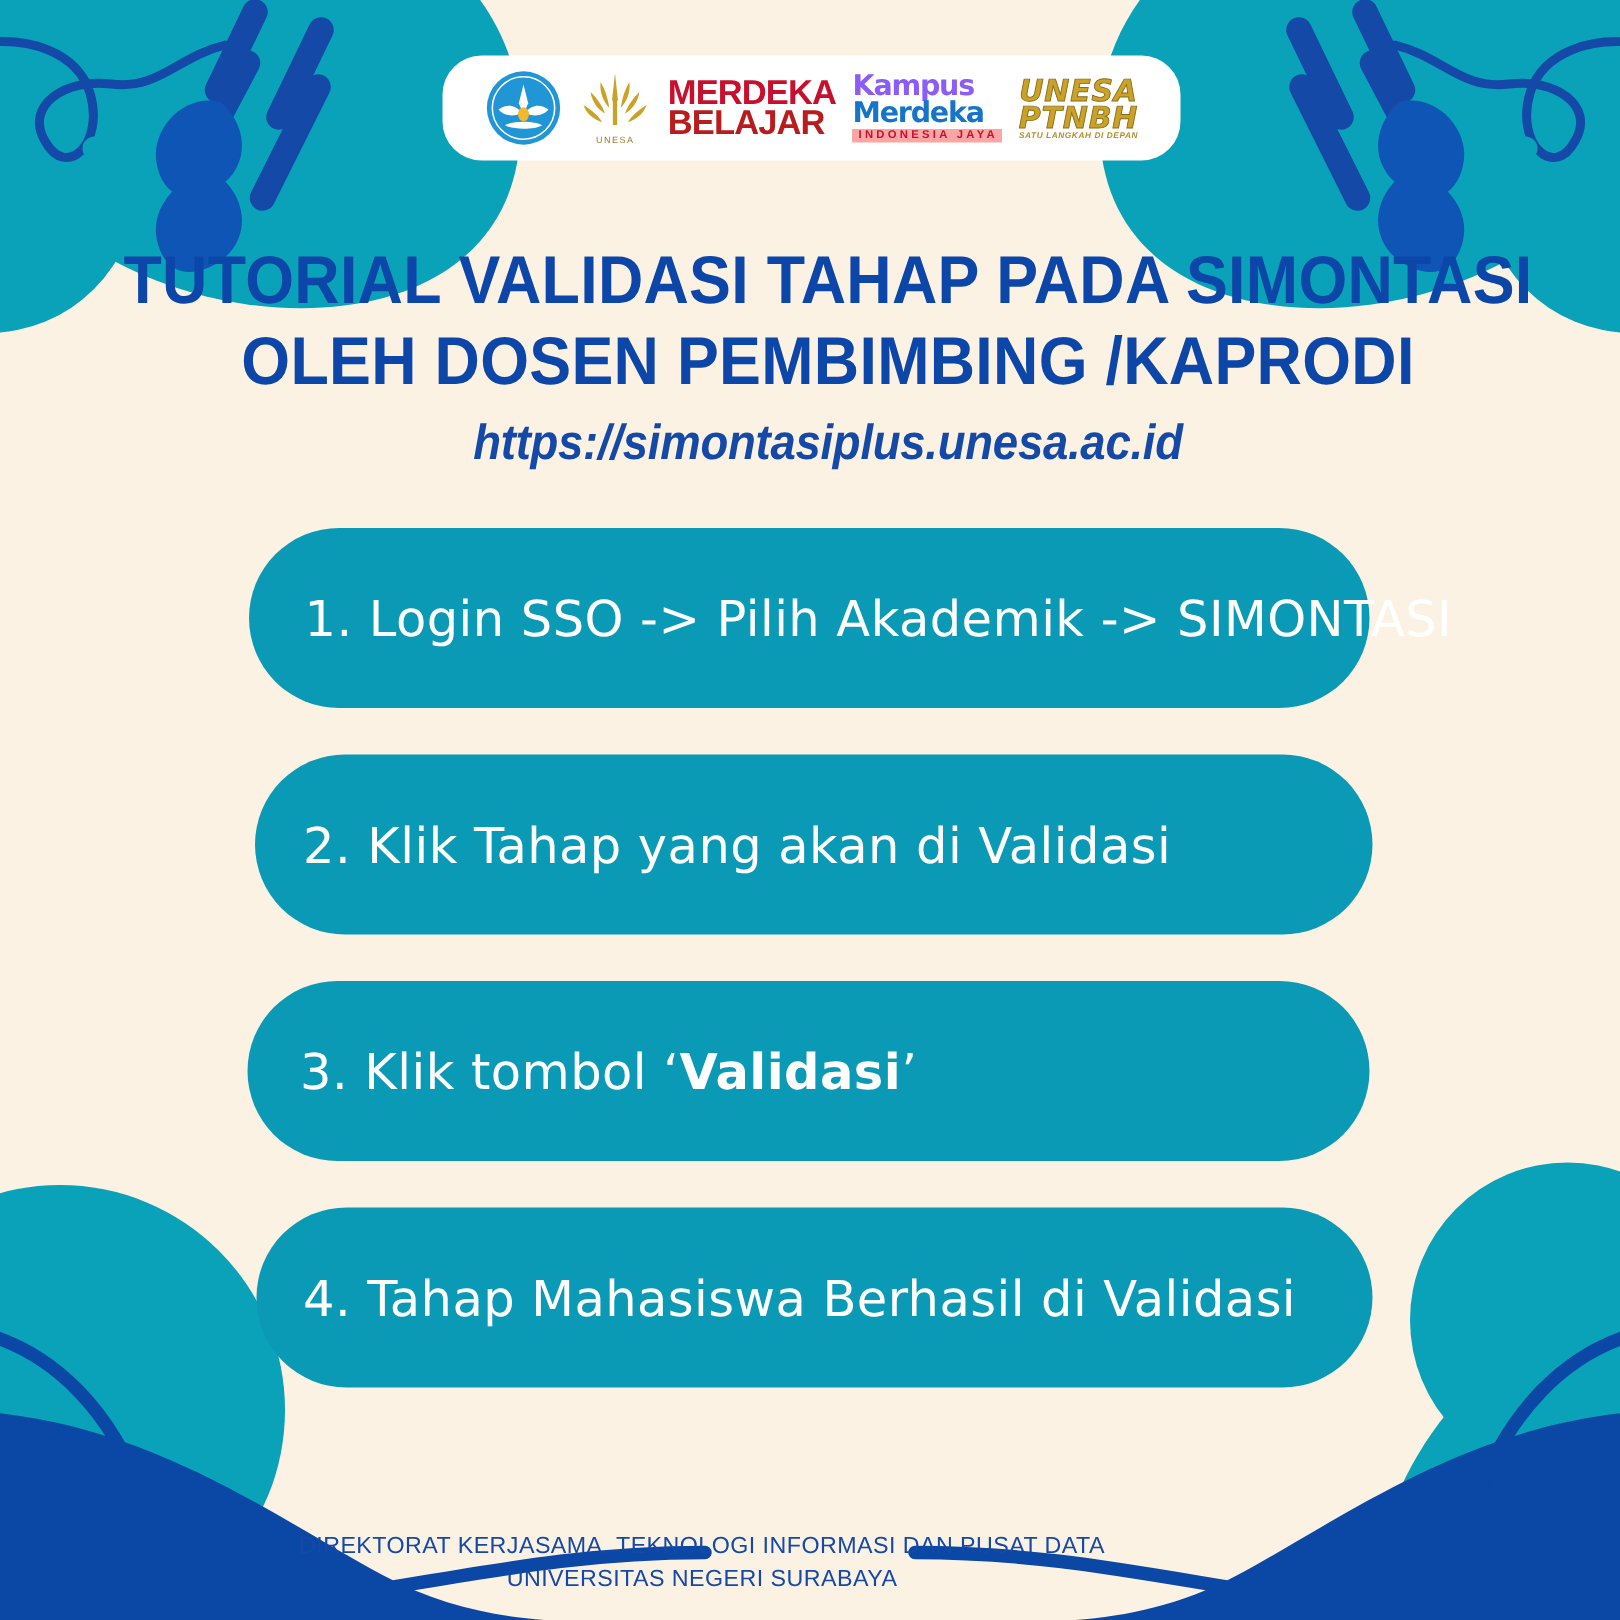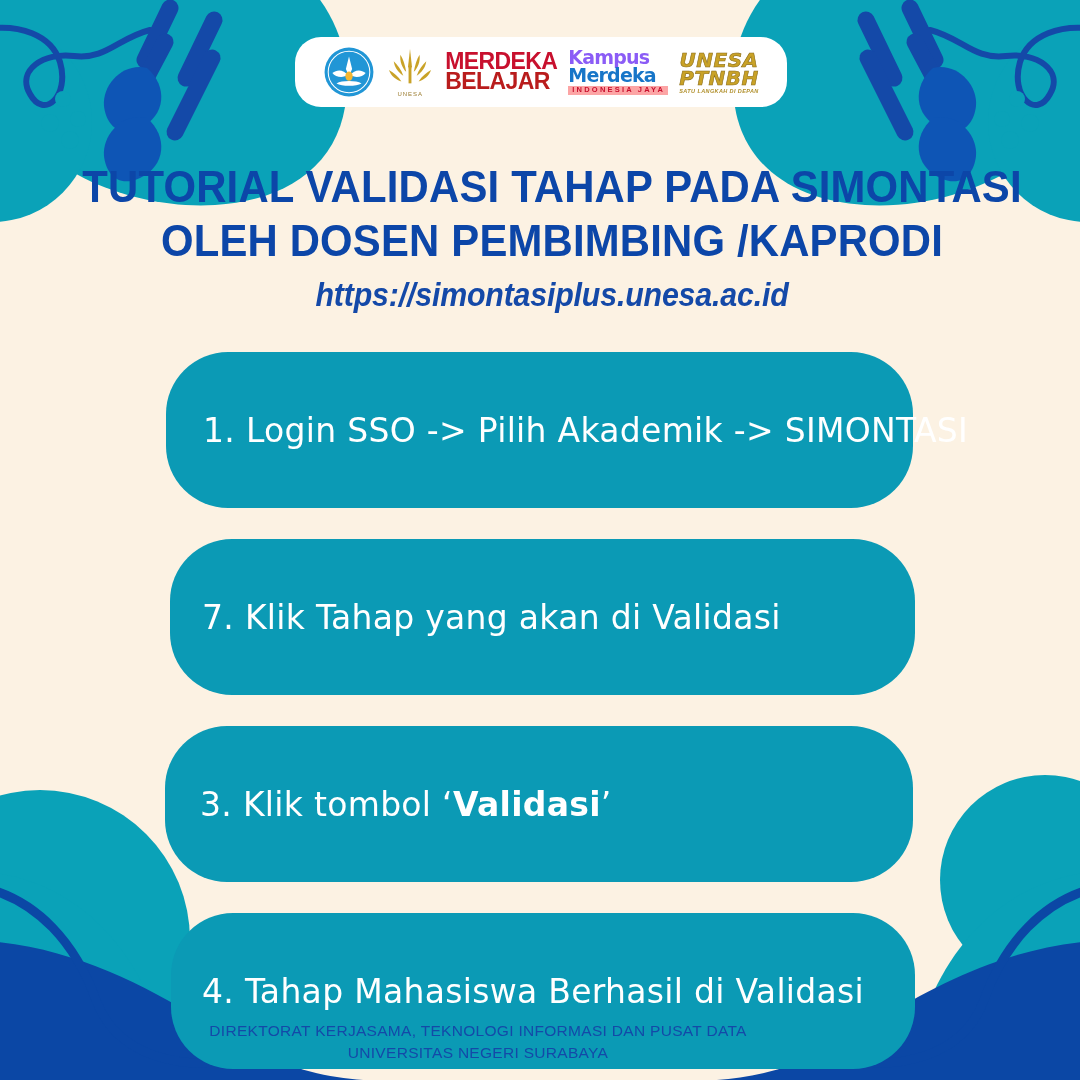--- a/index.html
+++ b/index.html
@@ -160,21 +160,21 @@
   
   #steps {
     position: absolute;
     left: 0;
     top: 352px;
     width: 1080px;
     z-index: 15;
   }
   .step-card {
     position: relative;
-    height: 156px;
+    height: 120px;
     background: #0B9AB5;
     border-radius: 62px;
     display: flex;
     align-items: center;
     margin-bottom: 31px;
     box-sizing: border-box;
   }
   .step-card .step-text {
     font-family: "DejaVu Sans", sans-serif;
     font-weight: normal;
@@ -191,21 +191,21 @@
   #card-2 { margin-left: 170px; width: 745px; }
   #card-2 .step-text { padding-left: 32px; }
   #card-3 { margin-left: 165px; width: 748px; }
   #card-3 .step-text { padding-left: 35px; }
   #card-4 { margin-left: 171px; width: 744px; }
   #card-4 .step-text { padding-left: 31px; }
 
   
   #footer {
     position: absolute;
-    left: 18px;
+    left: 8px;
     top: 1020px;
     width: 920px;
     text-align: center;
     z-index: 18;
   }
   .footer-line {
     font-family: "Liberation Sans", sans-serif;
     font-weight: normal;
     color: #1449A8;
     font-size: 15.5px;
@@ -360,21 +360,21 @@
     <div id="subtitle-url">https://simontasiplus.unesa.ac.id</div>
   </div>
 
   <div id="steps">
 
     <div class="step-card" id="card-1">
       <span class="step-text">1. Login SSO -&gt; Pilih Akademik -&gt; SIMONTASI</span>
     </div>
 
     <div class="step-card" id="card-2">
-      <span class="step-text">7. Klik Tahap yang akan di Validasi</span>
+      <span class="step-text">2. Klik Tahap yang akan di Validasi</span>
     </div>
 
     <div class="step-card" id="card-3">
       <span class="step-text"><span>3. Klik tombol ‘</span><b>Validasi</b><span>’</span></span>
     </div>
 
     <div class="step-card" id="card-4">
       <span class="step-text">4. Tahap Mahasiswa Berhasil di Validasi</span>
     </div>
   </div>

